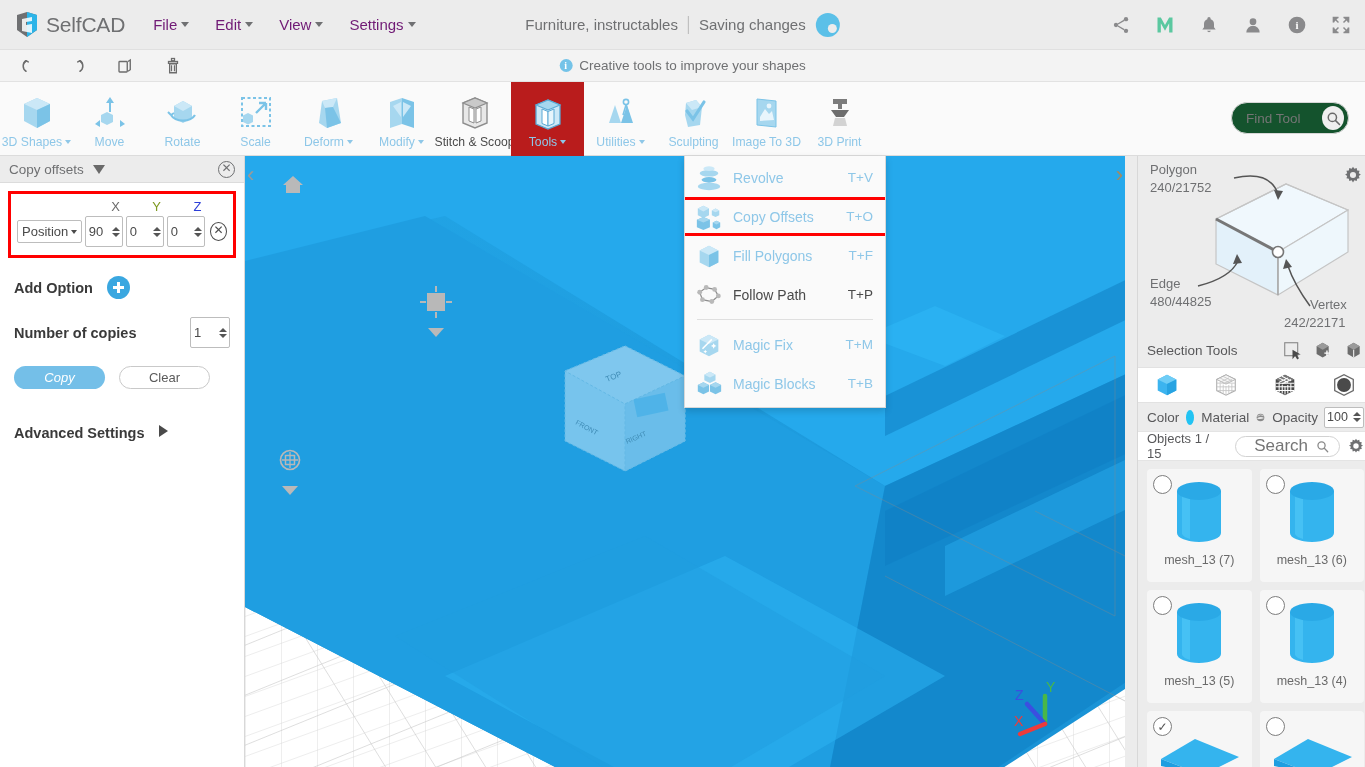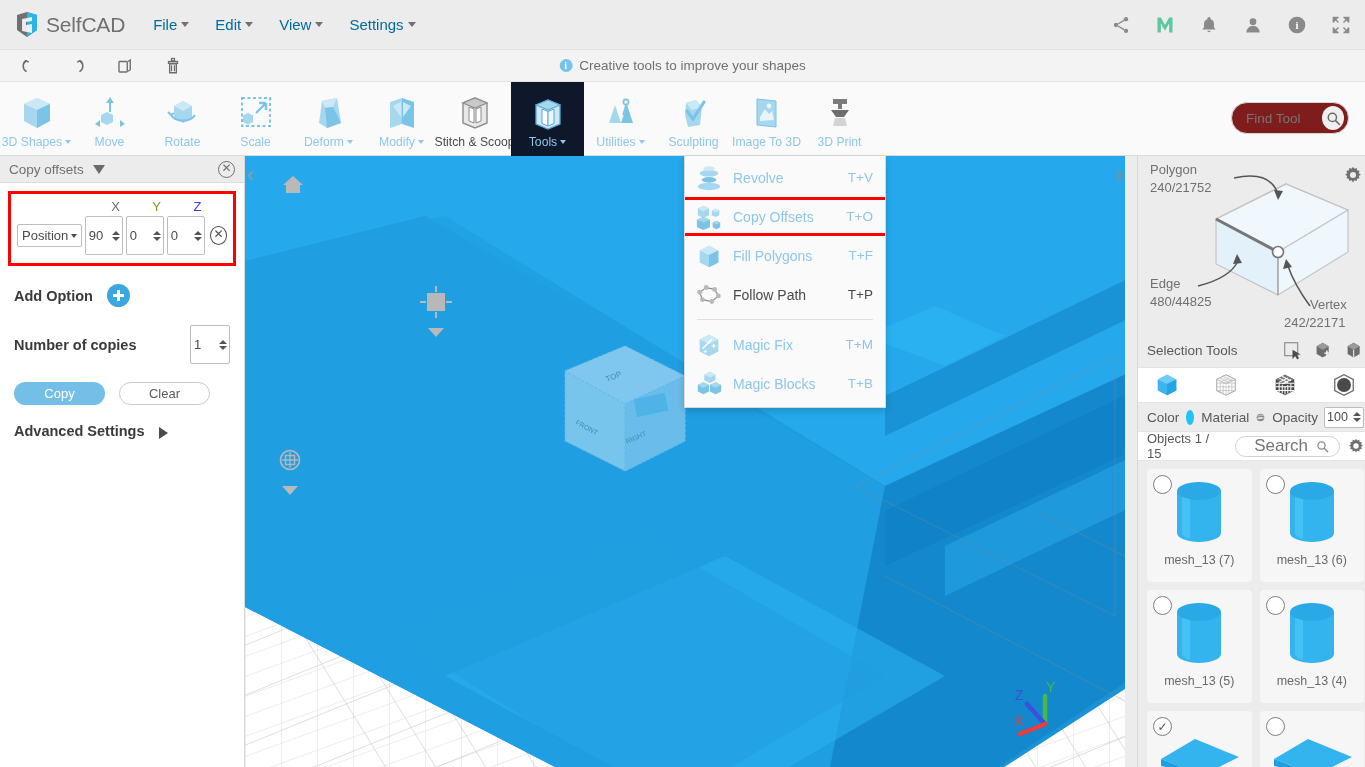--- a/index.html
+++ b/index.html
@@ -20,21 +20,21 @@
     border-bottom: 1px solid #e0e0e0;
   }
   .brand { display: flex; align-items: center; margin-left: 14px; }
   .brand-logo { width: 26px; height: 28px; position: relative; }
   .brand-name {
     font-size: 21px; color: #6f7072; margin-left: 6px;
     font-weight: 400; letter-spacing: -0.2px;
   }
   .menu-items { display: flex; align-items: center; margin-left: 28px; gap: 26px; }
   .menu-item {
-    font-size: 15px; color: #0369a1; cursor: pointer;
+    font-size: 15px; color: #701a75; cursor: pointer;
     display: flex; align-items: center; gap: 4px;
   }
   .caret-down {
     width: 0; height: 0; border-left: 4px solid transparent;
     border-right: 4px solid transparent; border-top: 5px solid #6f7072;
     display: inline-block;
   }
   .doc-title-wrap {
     position: absolute; left: 50%; transform: translateX(-50%);
     display: flex; align-items: center; gap: 10px;
@@ -79,31 +79,31 @@
     background: #fafafa; border-bottom: 1px solid #dcdcdc;
     display: flex; align-items: flex-start;
   }
   .rib-item {
     width: 73px; height: 74px; display: flex; flex-direction: column;
     align-items: center; justify-content: center; cursor: pointer;
     font-size: 12.2px; color: #8ec7e8; gap: 2px; padding-top: 4px;
     position: relative;
   }
   .rib-item.dark { color: #4a4a4a; }
-  .rib-item.active { background: #0f172a; }
+  .rib-item.active { background: #b91c1c; }
   .rib-item .lbl { display: flex; align-items: center; gap: 3px; white-space: nowrap; }
   .rib-item .caret {
     width: 0; height: 0; border-left: 3.5px solid transparent;
     border-right: 3.5px solid transparent; border-top: 4.5px solid currentColor;
   }
   .rib-ico { width: 40px; height: 40px; }
   .findtool {
     position: absolute; right: 16px; top: 20px;
     width: 118px; height: 32px; border: 1px solid #d6d6d6; border-radius: 18px;
-    background: #7f1d1d; display: flex; align-items: center; padding: 0 4px 0 14px;
+    background: #14532d; display: flex; align-items: center; padding: 0 4px 0 14px;
     cursor: pointer;
   }
   .findtool input {
     border: none; outline: none; font-size: 13.5px; color: #9a9a9a;
     width: 76px; background: transparent; font-family: "Liberation Sans", sans-serif;
   }
   .find-circle {
     width: 24px; height: 24px; border-radius: 50%; background: #efefef;
     display: flex; align-items: center; justify-content: center;
   }
@@ -142,21 +142,21 @@
     width: 72px; height: 23px; border: 1px solid #bdbdbd; background: #fff;
     font-size: 13px; color: #4a4a4a; display: flex; align-items: center;
     padding-left: 4px; cursor: pointer; border-radius: 2px;
   }
   .select-pos .caret {
     width: 0; height: 0; border-left: 3.5px solid transparent;
     border-right: 3.5px solid transparent; border-top: 4.5px solid #4a4a4a;
     margin-left: 3px;
   }
   .spin {
-    display: flex; align-items: center; height: 39px; border: 1px solid #bdbdbd;
+    display: flex; align-items: center; height: 31px; border: 1px solid #bdbdbd;
     background: #fff; width: 40px; border-radius: 2px;
   }
   .spin input {
     width: 26px; border: none; outline: none; font-size: 13px; color: #4a4a4a;
     padding-left: 3px; background: transparent;
     font-family: "Liberation Sans", sans-serif;
   }
   .spin-arrows {
     display: flex; flex-direction: column; justify-content: center;
     margin-left: auto; margin-right: 2px; gap: 2px; cursor: pointer;
@@ -177,28 +177,28 @@
   .plus-btn::before, .plus-btn::after {
     content: ""; position: absolute; background: #fff;
   }
   .plus-btn::before { width: 11px; height: 3px; left: 6px; top: 10px; }
   .plus-btn::after { width: 3px; height: 11px; left: 10px; top: 6px; }
   .copies-spin { margin-left: auto; }
   .btn-row { display: flex; align-items: center; gap: 14px; padding: 0 14px; margin-top: 18px; }
   .btn-copy {
     width: 91px; height: 23px; border-radius: 12px; background: #74bfe8;
     color: #fff; font-size: 13px; display: flex; align-items: center;
-    justify-content: center; cursor: pointer;
+    justify-content: center; cursor: pointer; font-style: italic;
   }
   .btn-clear {
     width: 91px; height: 23px; border-radius: 12px; background: #fff;
     border: 1px solid #c9c9c9; color: #5a5a5a; font-size: 13px;
     display: flex; align-items: center; justify-content: center; cursor: pointer;
   }
-  .adv-row { display: flex; align-items: flex-end; padding: 0 14px; margin-top: 18px; cursor: pointer; }
+  .adv-row { display: flex; align-items: flex-start; padding: 0 14px; margin-top: 36px; cursor: pointer; }
   .adv-tri {
     width: 0; height: 0; border-top: 6px solid transparent;
     border-bottom: 6px solid transparent; border-left: 9px solid #4a4a4a;
     margin-left: 14px;
   }
 
   
   .viewport {
     position: absolute; top: 156px; left: 245px; width: 880px; height: 611px;
     overflow: hidden; background: #ffffff;
@@ -331,20 +331,26 @@
       <div class="menu-item">
         <span>View</span>
         <i class="caret-down"></i>
       </div>
       <div class="menu-item">
         <span>Settings</span>
         <i class="caret-down"></i>
       </div>
     </div>
 
+    <div class="doc-title-wrap">
+      <span>Furniture, instructables</span>
+      <span class="doc-sep"></span>
+      <span>Saving changes</span>
+      <span class="saving-spinner"></span>
+    </div>
 
     <div class="topbar-right">
       <svg class="tb-icon" viewBox="0 0 24 24">
         <circle cx="18" cy="5" r="2.6"></circle>
           <circle cx="6" cy="12" r="2.6"></circle>
           <circle cx="18" cy="19" r="2.6"></circle>
         <path d="M8.3 10.8 L15.7 6.4 M8.3 13.2 L15.7 17.6" stroke="#8a8a8c" stroke-width="1.6" fill="none"></path>
       </svg>
       <svg class="tb-icon" viewBox="0 0 24 24">
         <path d="M3 3 h4 l5 9 l5 -9 h4 v18 h-4 v-11 l-5 9 l-5 -9 v11 h-4 z" fill="#5bc8a0"></path>

